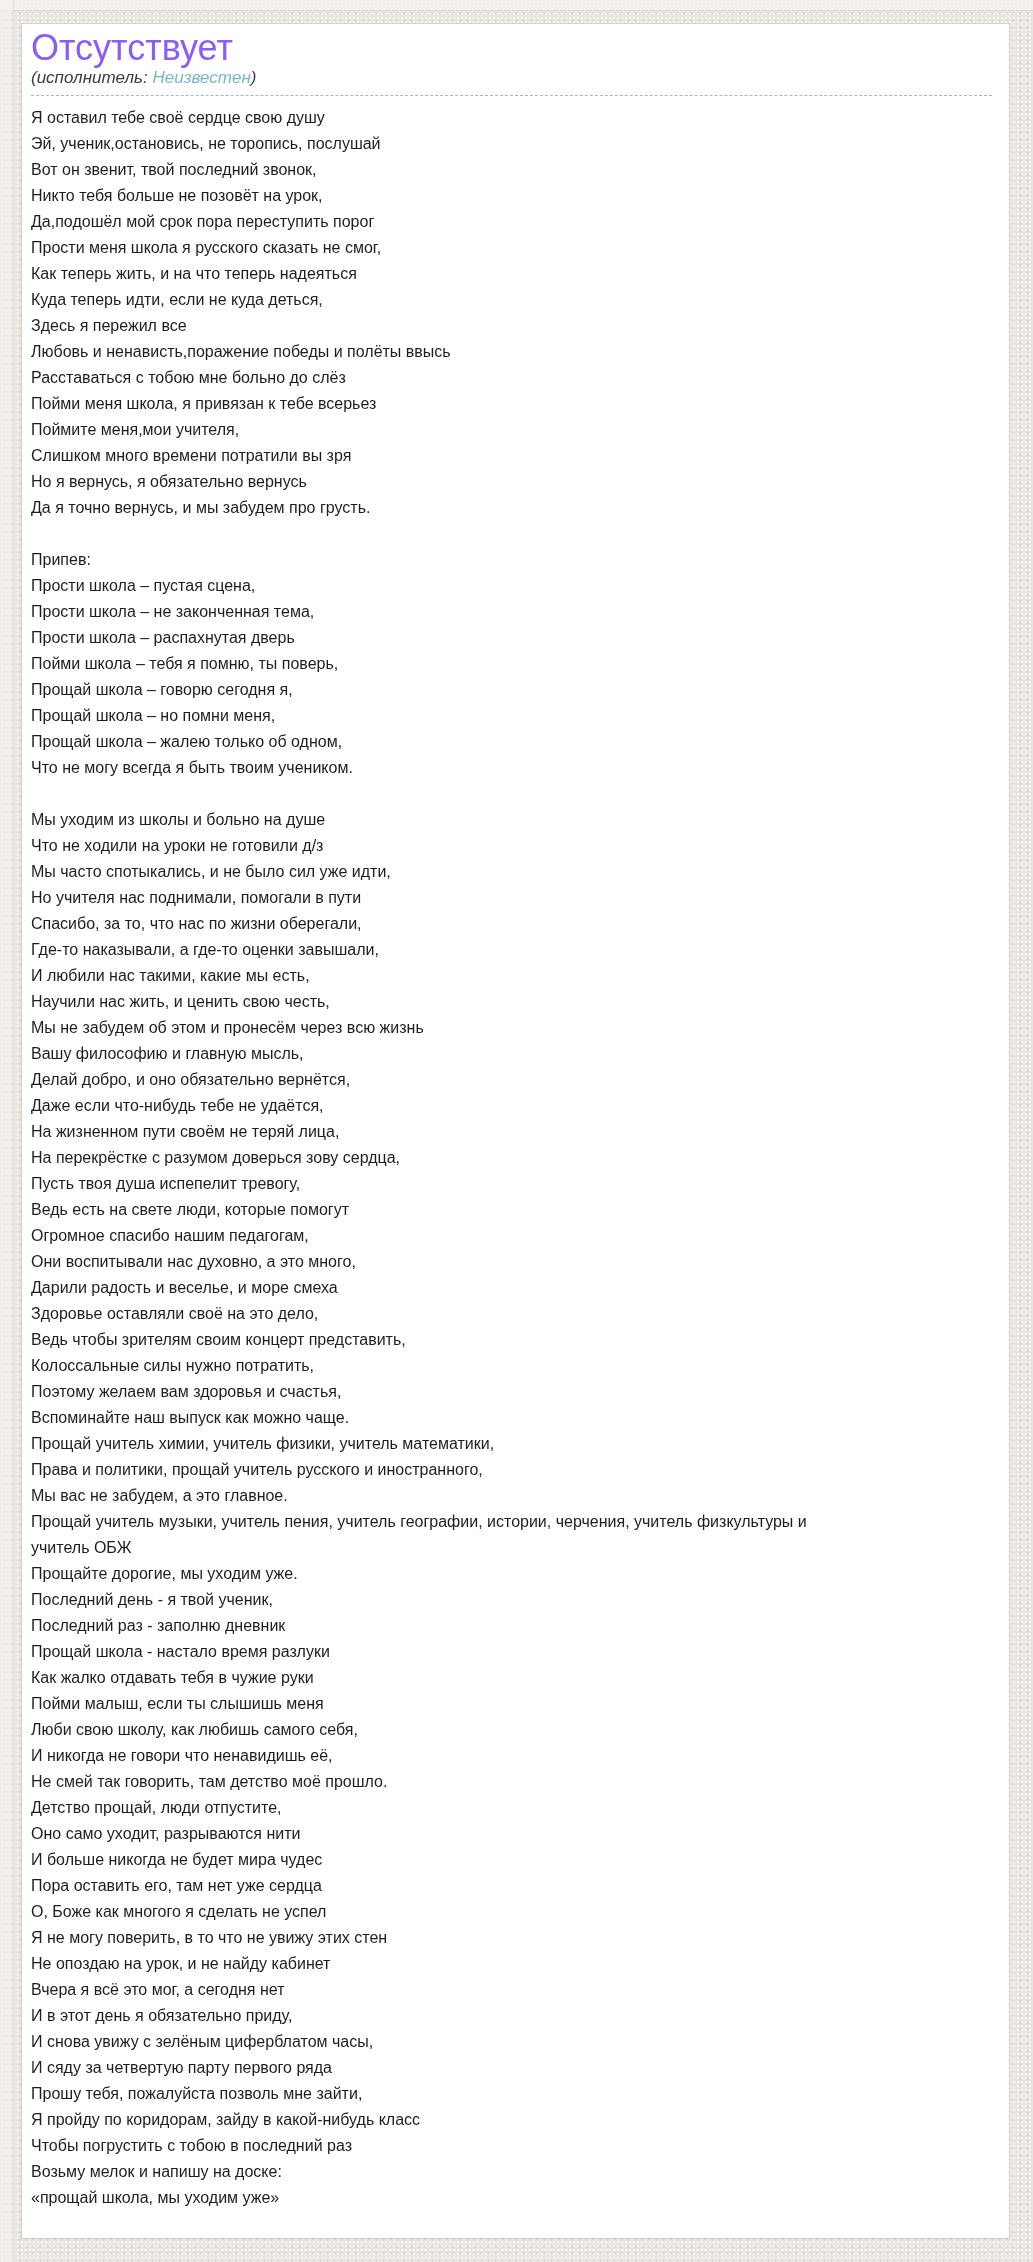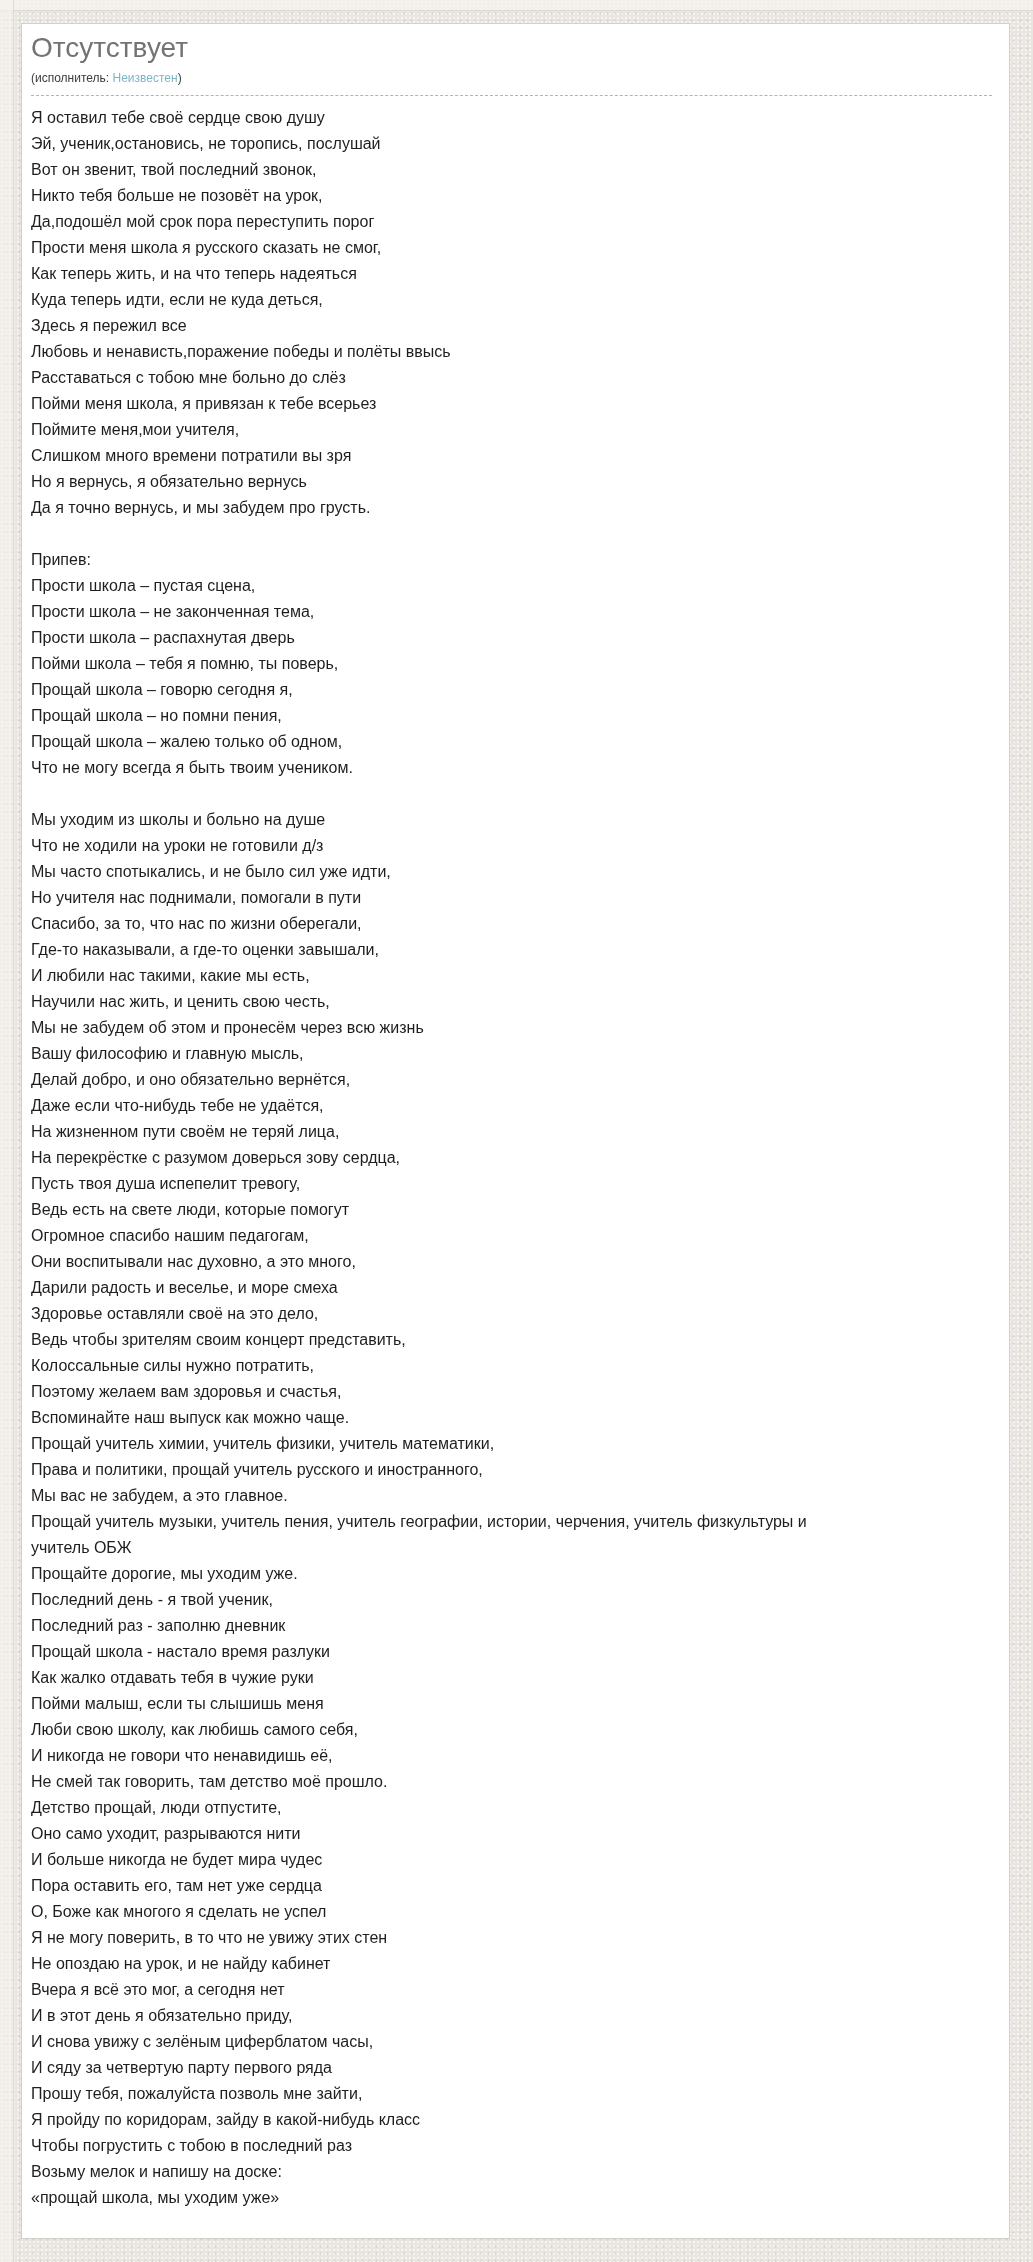--- a/index.html
+++ b/index.html
@@ -16,26 +16,26 @@
   .edge-top{position:absolute;top:0;left:0;right:0;height:10px;
     background:rgba(246,243,239,.75);border-bottom:1px solid rgba(214,209,202,.8);}
   .edge-left{position:absolute;top:0;left:0;bottom:0;width:13px;
     background:rgba(246,243,239,.6);border-right:1px solid rgba(214,209,202,.7);}
   .card{
     position:absolute;left:21px;top:23px;width:989px;height:2216px;
     box-sizing:border-box;background:#ffffff;border:1px solid #d3cfc9;
     padding:7px 17px 0 9px;overflow:hidden;
   }
   .song-title{
-    margin:0 0 3px 0;font-size:28px;line-height:34px;font-weight:400;
-    color:#737373;letter-spacing:0;
+    margin:0 0 3px 0;font-size:36px;line-height:34px;font-weight:400;
+    color:#8b5cf6;letter-spacing:0;
   }
   .artist-row{
-    font-size:12px;line-height:20px;color:#3c3c3c;
-    padding-bottom:7px;border-bottom:1px dashed #a5b6c5;
+    font-size:17px;line-height:20px;color:#3c3c3c;
+    padding-bottom:7px;border-bottom:1px dashed #a5b6c5;font-style:italic;
   }
   .artist-link{color:#7ab7c4;text-decoration:none;cursor:pointer;}
   .lyrics{
     margin-top:9px;font-size:16px;line-height:26px;color:#1e1e1e;
     white-space:nowrap;margin-right:-16px;
   }
   .lyric-line{height:26px;}
 </style>
 </head>
 <body>
@@ -66,21 +66,21 @@
       <div class="lyric-line">Слишком много времени потратили вы зря</div>
       <div class="lyric-line">Но я вернусь, я обязательно вернусь</div>
       <div class="lyric-line">Да я точно вернусь, и мы забудем про грусть.</div>
       <div class="lyric-line">&nbsp;</div>
       <div class="lyric-line">Припев:</div>
       <div class="lyric-line">Прости школа – пустая сцена,</div>
       <div class="lyric-line">Прости школа – не законченная тема,</div>
       <div class="lyric-line">Прости школа – распахнутая дверь</div>
       <div class="lyric-line">Пойми школа – тебя я помню, ты поверь,</div>
       <div class="lyric-line">Прощай школа – говорю сегодня я,</div>
-      <div class="lyric-line">Прощай школа – но помни пения,</div>
+      <div class="lyric-line">Прощай школа – но помни меня,</div>
       <div class="lyric-line">Прощай школа – жалею только об одном,</div>
       <div class="lyric-line">Что не могу всегда я быть твоим учеником.</div>
       <div class="lyric-line">&nbsp;</div>
       <div class="lyric-line">Мы уходим из школы и больно на душе</div>
       <div class="lyric-line">Что не ходили на уроки не готовили д/з</div>
       <div class="lyric-line">Мы часто спотыкались, и не было сил уже идти,</div>
       <div class="lyric-line">Но учителя нас поднимали, помогали в пути</div>
       <div class="lyric-line">Спасибо, за то, что нас по жизни оберегали,</div>
       <div class="lyric-line">Где-то наказывали, а где-то оценки завышали,</div>
       <div class="lyric-line">И любили нас такими, какие мы есть,</div>

